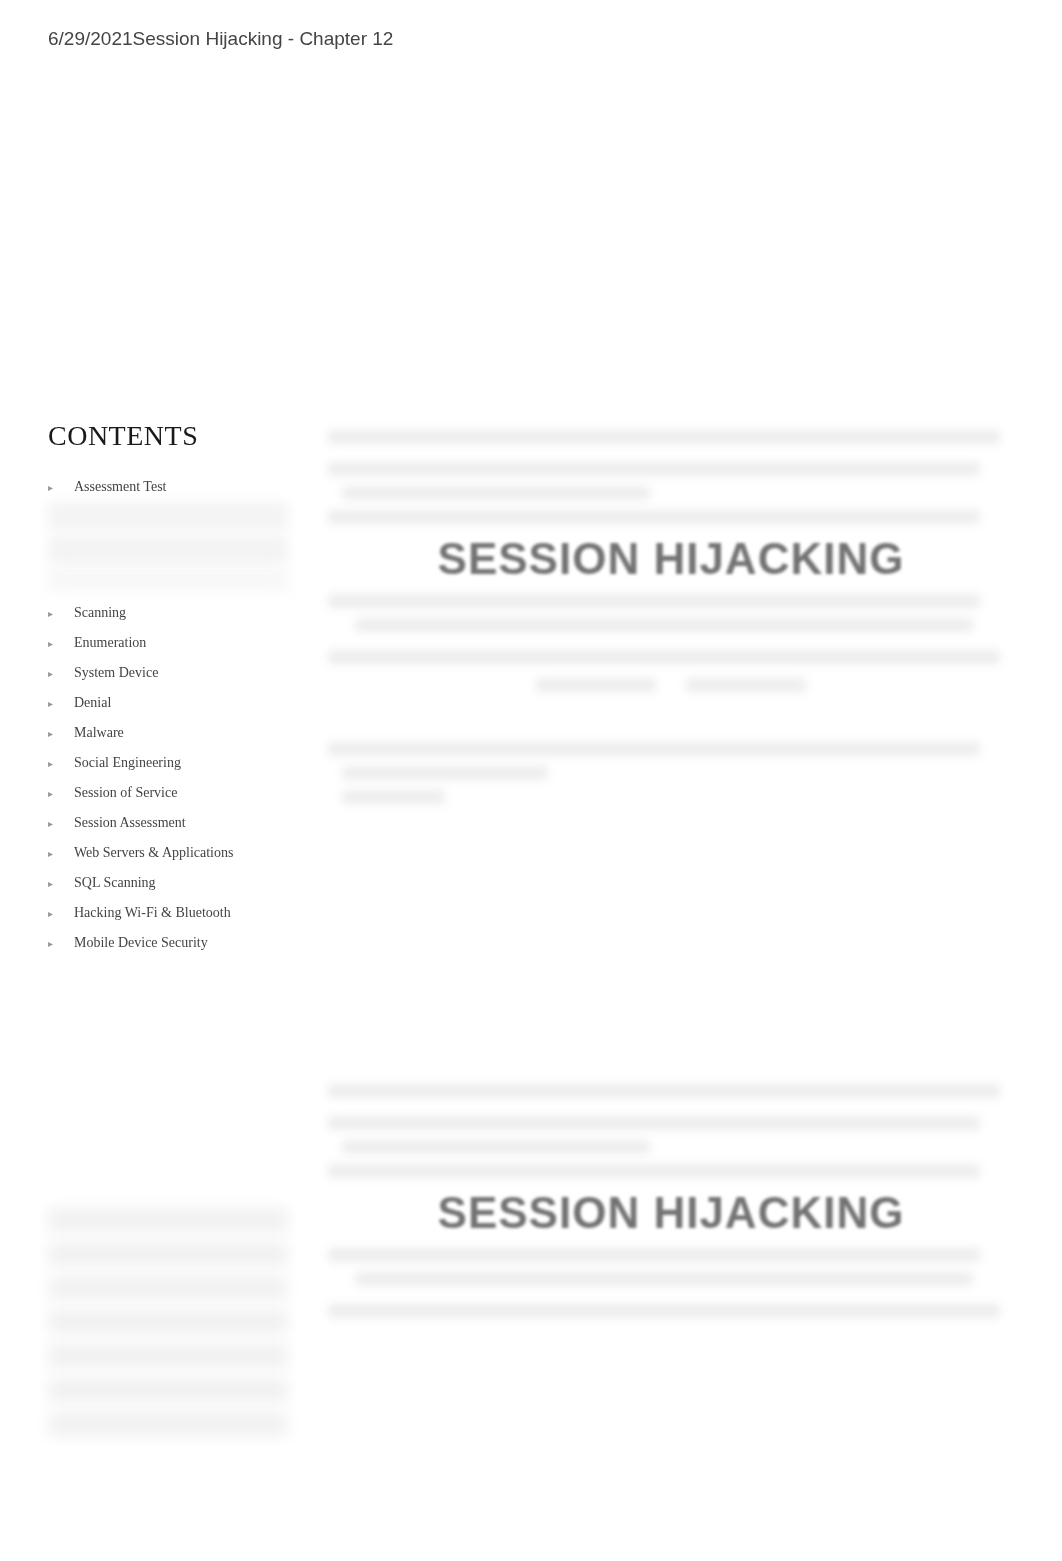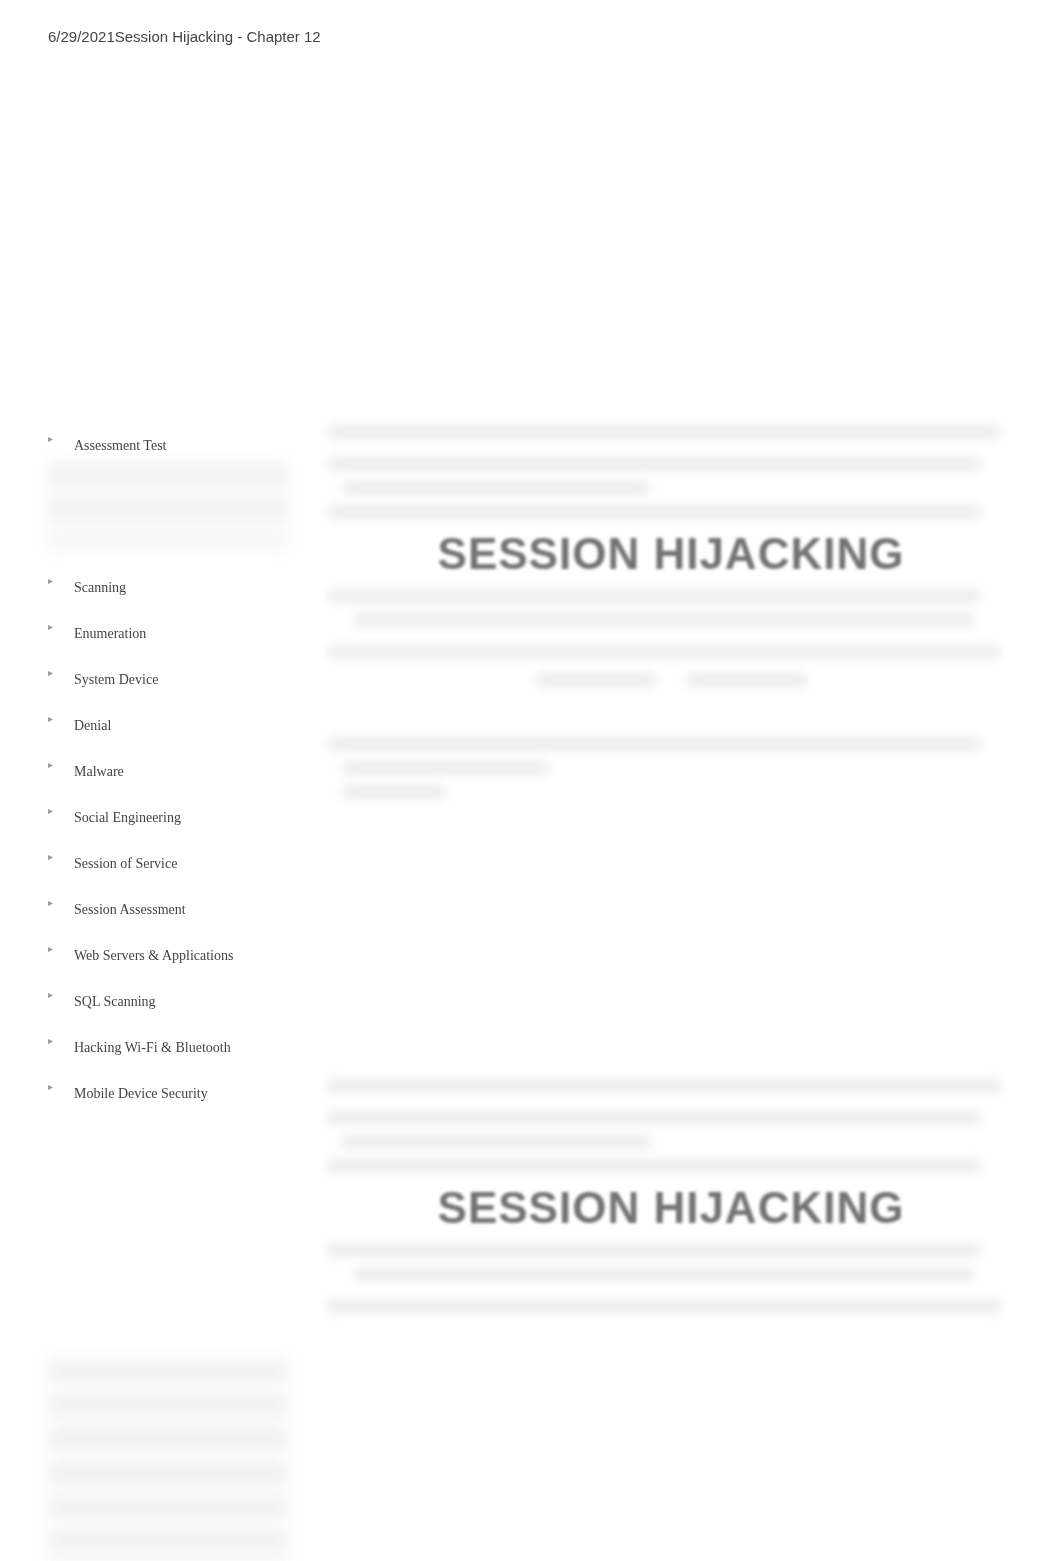--- a/index.html
+++ b/index.html
@@ -11,21 +11,21 @@
       font-family: Georgia, 'Times New Roman', serif;
       background: #ffffff;
       width: 1062px;
       margin: 0 auto;
       color: #333;
     }
     .header {
       display: flex;
       justify-content: space-between;
       padding: 28px 48px 0 48px;
-      font-size: 15px;
+      font-size: 19px;
       color: #444;
       font-family: Arial, sans-serif;
     }
     .header-date {
       flex: 0 0 auto;
     }
     .header-title {
       flex: 1;
       text-align: left;
       padding-right: 100px;
@@ -77,21 +77,20 @@
     .toc-icon {
       width: 18px;
       color: #999;
       margin-right: 8px;
       font-style: normal;
       font-family: Arial, sans-serif;
       font-size: 10px;
     }
     .toc-label {
       color: #444;
-      margin-top: 16px;
     }
     .main-content {
       flex: 1;
       padding-top: 10px;
     }
     .content-block {
       margin-bottom: 280px;
     }
     .blurred-line {
       filter: blur(5px);
@@ -146,20 +145,21 @@
 <body>
 
 <div class="header">
   <div class="header-date">6/29/2021</div>
   <div class="header-title">Session Hijacking - Chapter 12</div>
 </div>
 
 <div class="page-body">
 
   <aside class="sidebar">
+    <h2 class="contents-heading">CONTENTS</h2>
     <ul class="toc-list">
       <li class="toc-item">
         <span class="toc-icon">▸</span>
         <span class="toc-label">Assessment Test</span>
       </li>
       <li class="toc-item-blurred"></li>
       <li class="toc-item-blurred"></li>
       <li class="toc-item-blurred-short"></li>
       <li class="toc-item">
         <span class="toc-icon">▸</span>

